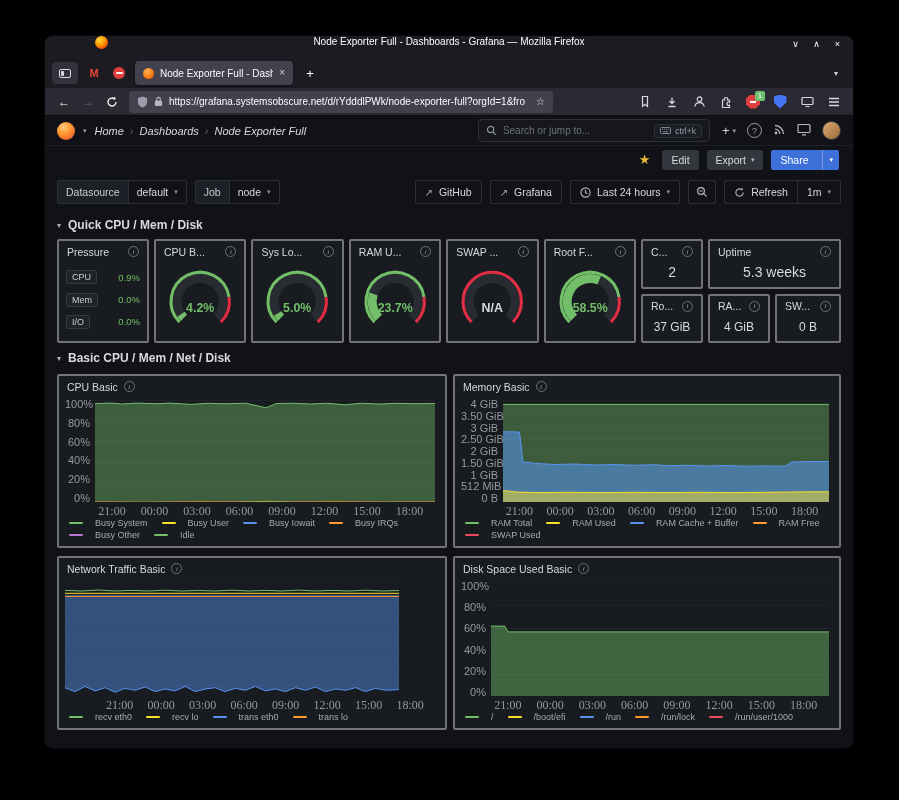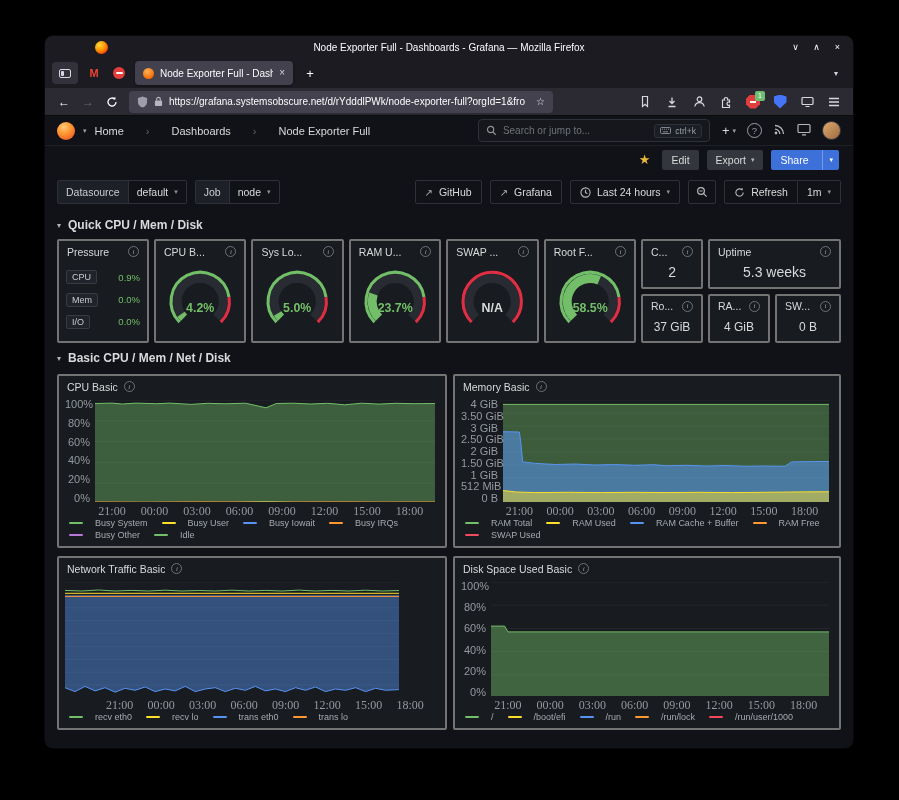--- a/index.html
+++ b/index.html
@@ -1,21 +1,21 @@
 <!DOCTYPE html>
 <html><head>
 <meta charset="utf-8">
 <style>
   * { box-sizing: border-box; margin: 0; padding: 0; }
   html,body { width: 899px; height: 800px; background:#000; font-family:"Liberation Sans", sans-serif; overflow:hidden; }
   .window { position:absolute; left:45px; top:36px; width:808px; height:712px; border-radius:8px; overflow:hidden;
             background:#111217; box-shadow:0 0 0 1px #08080a, 0 10px 34px rgba(0,0,0,.7); display:flex; flex-direction:column; }
 
   
-  .titlebar { height:22px; background:#1c1b22; display:flex; align-items:center; position:relative; flex:0 0 auto;padding-left:40px; }
+  .titlebar { height:22px; background:#1c1b22; display:flex; position:relative; flex:0 0 auto;padding-left:40px; }
   .ff-logo { width:13px; height:13px; margin-left:10px; border-radius:50%;
              background:radial-gradient(circle at 35% 30%, #ffd93e, #ff9500 45%, #f4380b 80%); }
   .win-title { position:absolute; left:60px; right:60px; text-align:center; font-size:10px; color:#fbfbfe; white-space:nowrap; overflow:hidden; }
   .win-controls { margin-left:auto; display:flex; gap:2px; margin-right:6px; z-index:2; }
   .win-btn { width:19px; height:16px; display:flex; align-items:center; justify-content:center; color:#fbfbfe; font-size:9px; border-radius:3px; }
 
   .tabbar { height:30px; background:#1c1b22; display:flex; align-items:center; padding:0 7px; gap:7px; flex:0 0 auto; }
   .tab-toolbtn { width:26px; height:22px; border-radius:4px; display:flex; align-items:center; justify-content:center; background:#33323c; }
   .ffview-ico { width:12px; height:9px; border:1.4px solid #d7d7e0; border-radius:2px; position:relative; }
   .ffview-ico:before { content:""; position:absolute; left:1px; top:1px; bottom:1px; width:3px; background:#d7d7e0; border-radius:1px; }
@@ -43,21 +43,21 @@
   .octagon { width:14px; height:14px; background:#e23e3e; clip-path:polygon(30% 0,70% 0,100% 30%,100% 70%,70% 100%,30% 100%,0 70%,0 30%); position:relative; }
   .octagon:before { content:""; position:absolute; left:4px; top:6px; width:6px; height:2px; background:#fff; }
   .ext-badge { position:absolute; top:0; right:-1px; min-width:10px; height:10px; background:#6fbf73; color:#fff; font-size:7px;
                display:flex; align-items:center; justify-content:center; border-radius:2px; padding:0 1px; }
 
   
   .grafana { flex:1; display:flex; flex-direction:column; background:#111217; overflow:hidden; }
   .gf-nav { height:30px; display:flex; align-items:center; padding:0 12px; gap:8px; border-bottom:1px solid #1d2025; flex:0 0 auto; }
   .gf-logo { width:18px; height:18px; border-radius:50%; background:radial-gradient(circle at 38% 28%, #ffcb7d, #ff9830 40%, #f05a28 85%); }
   .gf-logo-caret { font-size:7px; color:#9aa0a6; }
-  .breadcrumb { display:flex; align-items:flex-start; gap:22px; font-size:11px; color:#d8d9da; }
+  .breadcrumb { display:flex; align-items:flex-start; gap:6px; font-size:11px; color:#d8d9da;font-style:italic; }
   .bc-sep { color:#61656c; font-size:11px; }
   .bc-item { white-space:nowrap; }
   .gf-search { margin-left:auto; width:232px; height:23px; background:#15171c; border:1px solid #2e3238; border-radius:4px;
                display:flex; align-items:center; gap:6px; padding:0 7px; }
   .gf-search-text { font-size:10px; color:#6e7277; flex:1; white-space:nowrap; overflow:hidden; }
   .kbd { display:flex; align-items:center; gap:4px; border:1px solid #2e3238; border-radius:3px; padding:1px 5px; font-size:8.5px; color:#9aa0a6; background:#1b1e24; }
   .gf-nav-actions { display:flex; align-items:center; gap:11px; margin-left:4px; }
   .plus-group { display:flex; align-items:center; gap:3px; color:#d8d9da; font-size:13px; }
   .plus-group .caret { font-size:7px; color:#9aa0a6; }
   .help-circle { width:15px; height:15px; border-radius:50%; border:1.2px solid #9aa0a6; color:#9aa0a6; font-size:9.5px;

